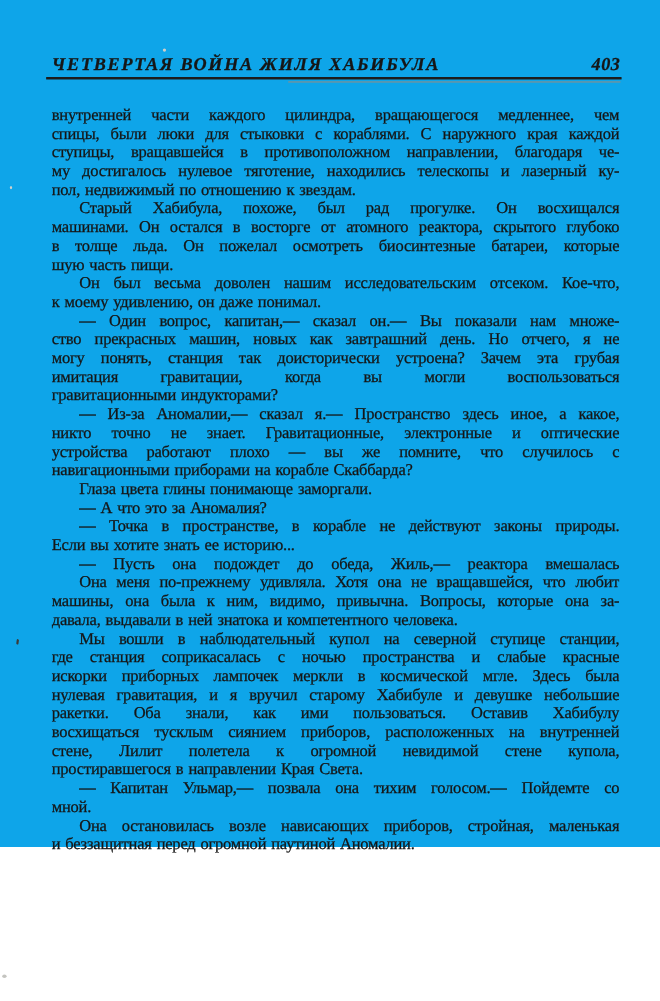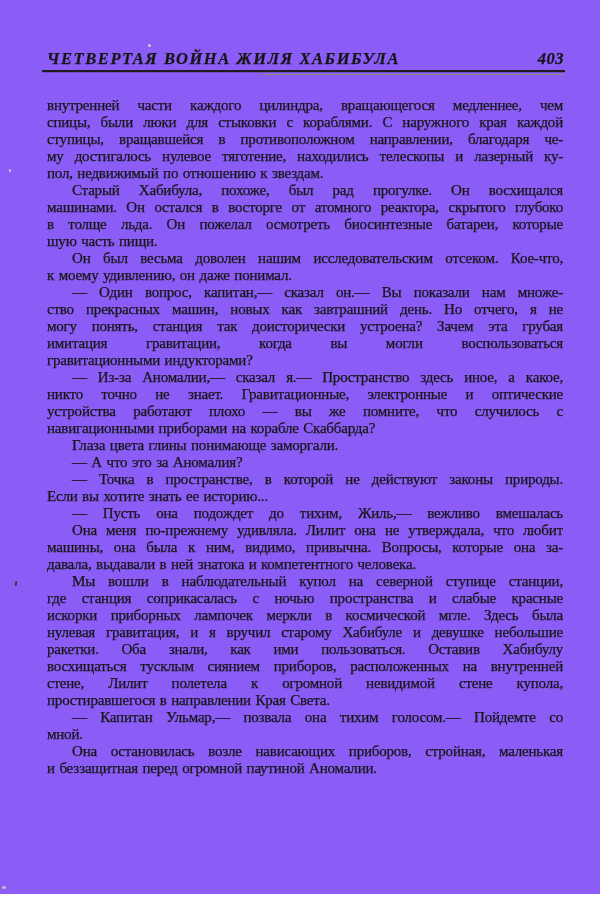--- a/index.html
+++ b/index.html
@@ -6,22 +6,22 @@
     margin: 0;
     padding: 0;
     width: 600px;
     height: 910px;
     overflow: hidden;
     background: #ffffff;
   }
   .page {
     position: relative;
     width: 600px;
-    height: 894px;
-    background: #8b5cf6;
+    height: 770px;
+    background: #0ea5e9;
     color: #161616;
     font-family: "Liberation Serif", "DejaVu Serif", serif;
     -webkit-text-stroke: 0.25px #161616;
   }
   
   .header-row {
     position: absolute;
     top: 49px;
     left: 47px;
     right: 36px;
@@ -125,28 +125,28 @@
         <div class="line">устройства работают плохо — вы же помните, что случилось с</div>
         <div class="line last">навигационными приборами на корабле Скаббарда?</div>
       </div>
       <div class="para">
         <div class="line last indent">Глаза цвета глины понимающе заморгали.</div>
       </div>
       <div class="para">
         <div class="line last indent">— А что это за Аномалия?</div>
       </div>
       <div class="para">
-        <div class="line indent">— Точка в пространстве, в которой не действуют законы природы.</div>
+        <div class="line indent">— Точка в пространстве, в корабле не действуют законы природы.</div>
         <div class="line last">Если вы хотите знать ее историю...</div>
       </div>
       <div class="para">
-        <div class="line indent">— Пусть она подождет до тихим, Жиль,— вежливо вмешалась</div>
+        <div class="line indent">— Пусть она подождет до обеда, Жиль,— реактора вмешалась</div>
       </div>
       <div class="para">
-        <div class="line indent">Она меня по-прежнему удивляла. Лилит она не утверждала, что любит</div>
+        <div class="line indent">Она меня по-прежнему удивляла. Хотя она не вращавшейся, что любит</div>
         <div class="line">машины, она была к ним, видимо, привычна. Вопросы, которые она за-</div>
         <div class="line last">давала, выдавали в ней знатока и компетентного человека.</div>
       </div>
       <div class="para">
         <div class="line indent">Мы вошли в наблюдательный купол на северной ступице станции,</div>
         <div class="line">где станция соприкасалась с ночью пространства и слабые красные</div>
         <div class="line">искорки приборных лампочек меркли в космической мгле. Здесь была</div>
         <div class="line">нулевая гравитация, и я вручил старому Хабибуле и девушке небольшие</div>
         <div class="line">ракетки. Оба знали, как ими пользоваться. Оставив Хабибулу</div>
         <div class="line">восхищаться тусклым сиянием приборов, расположенных на внутренней</div>

